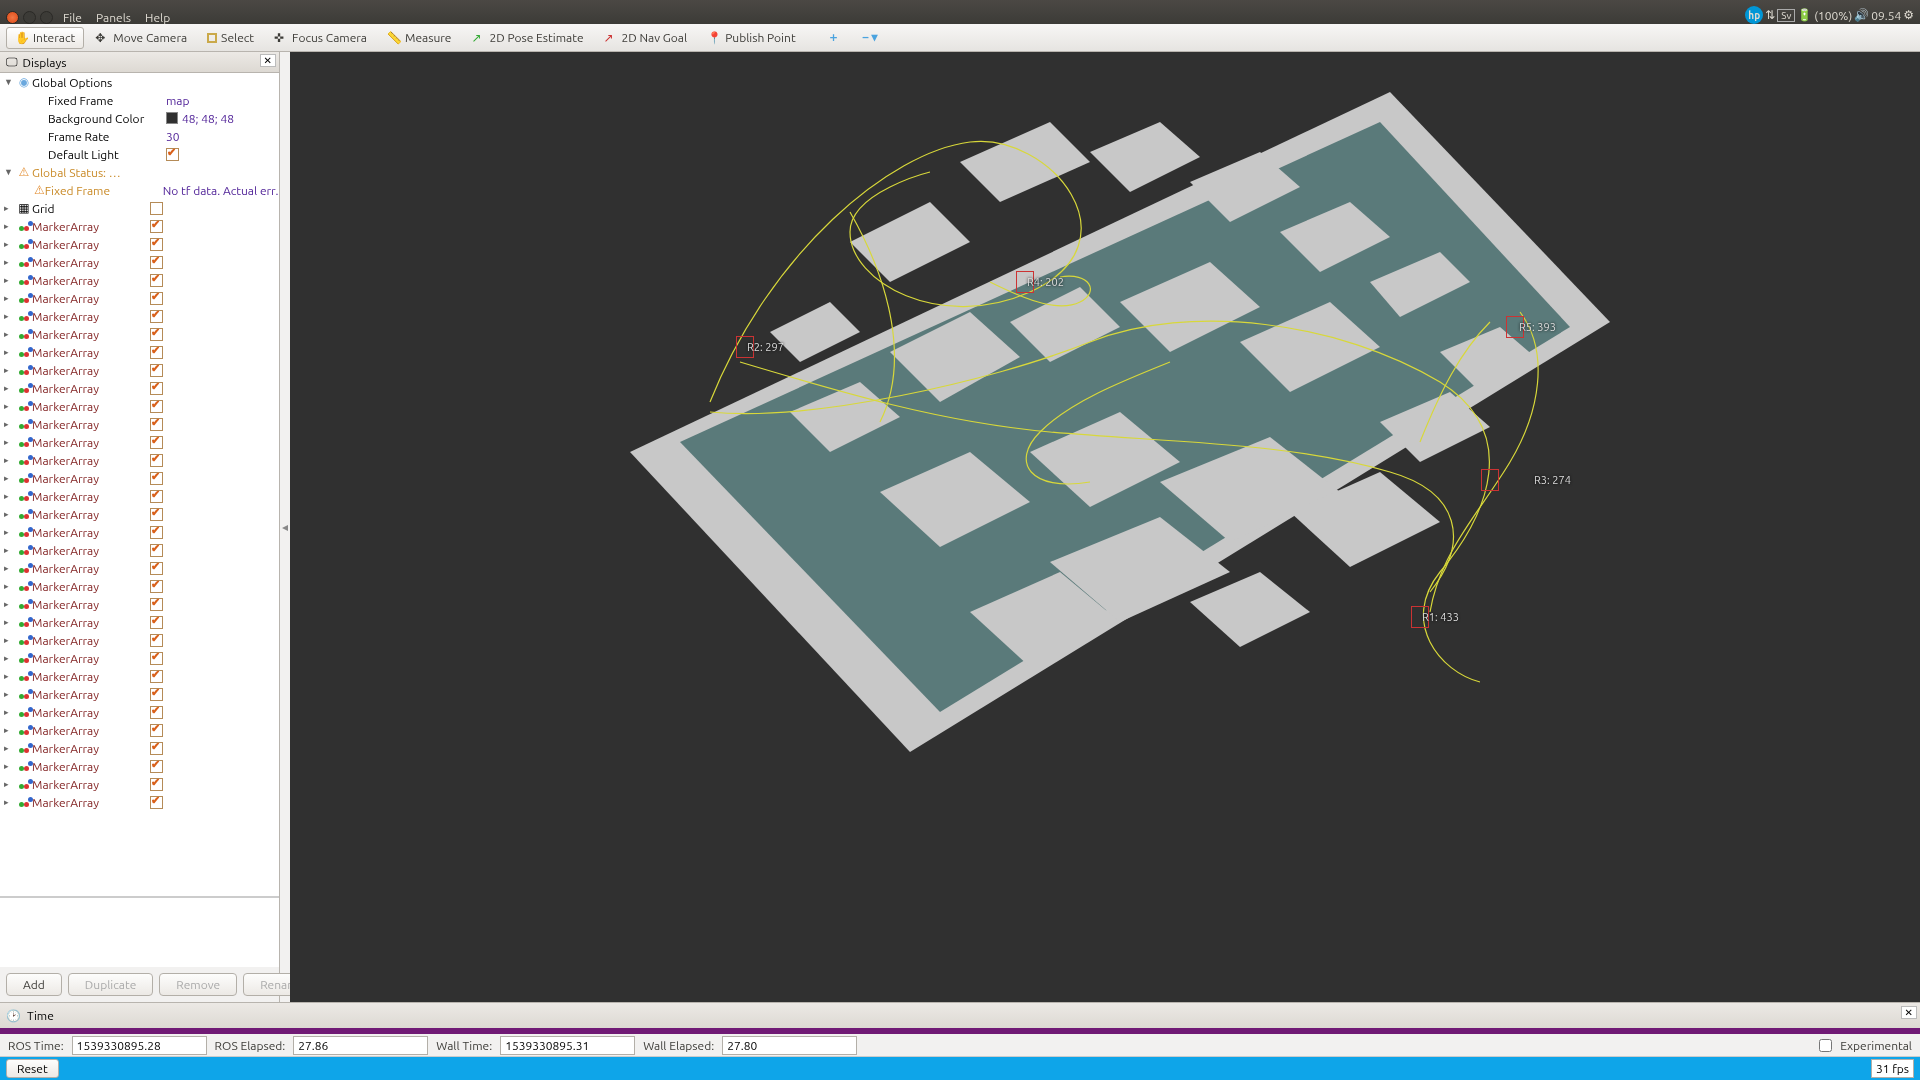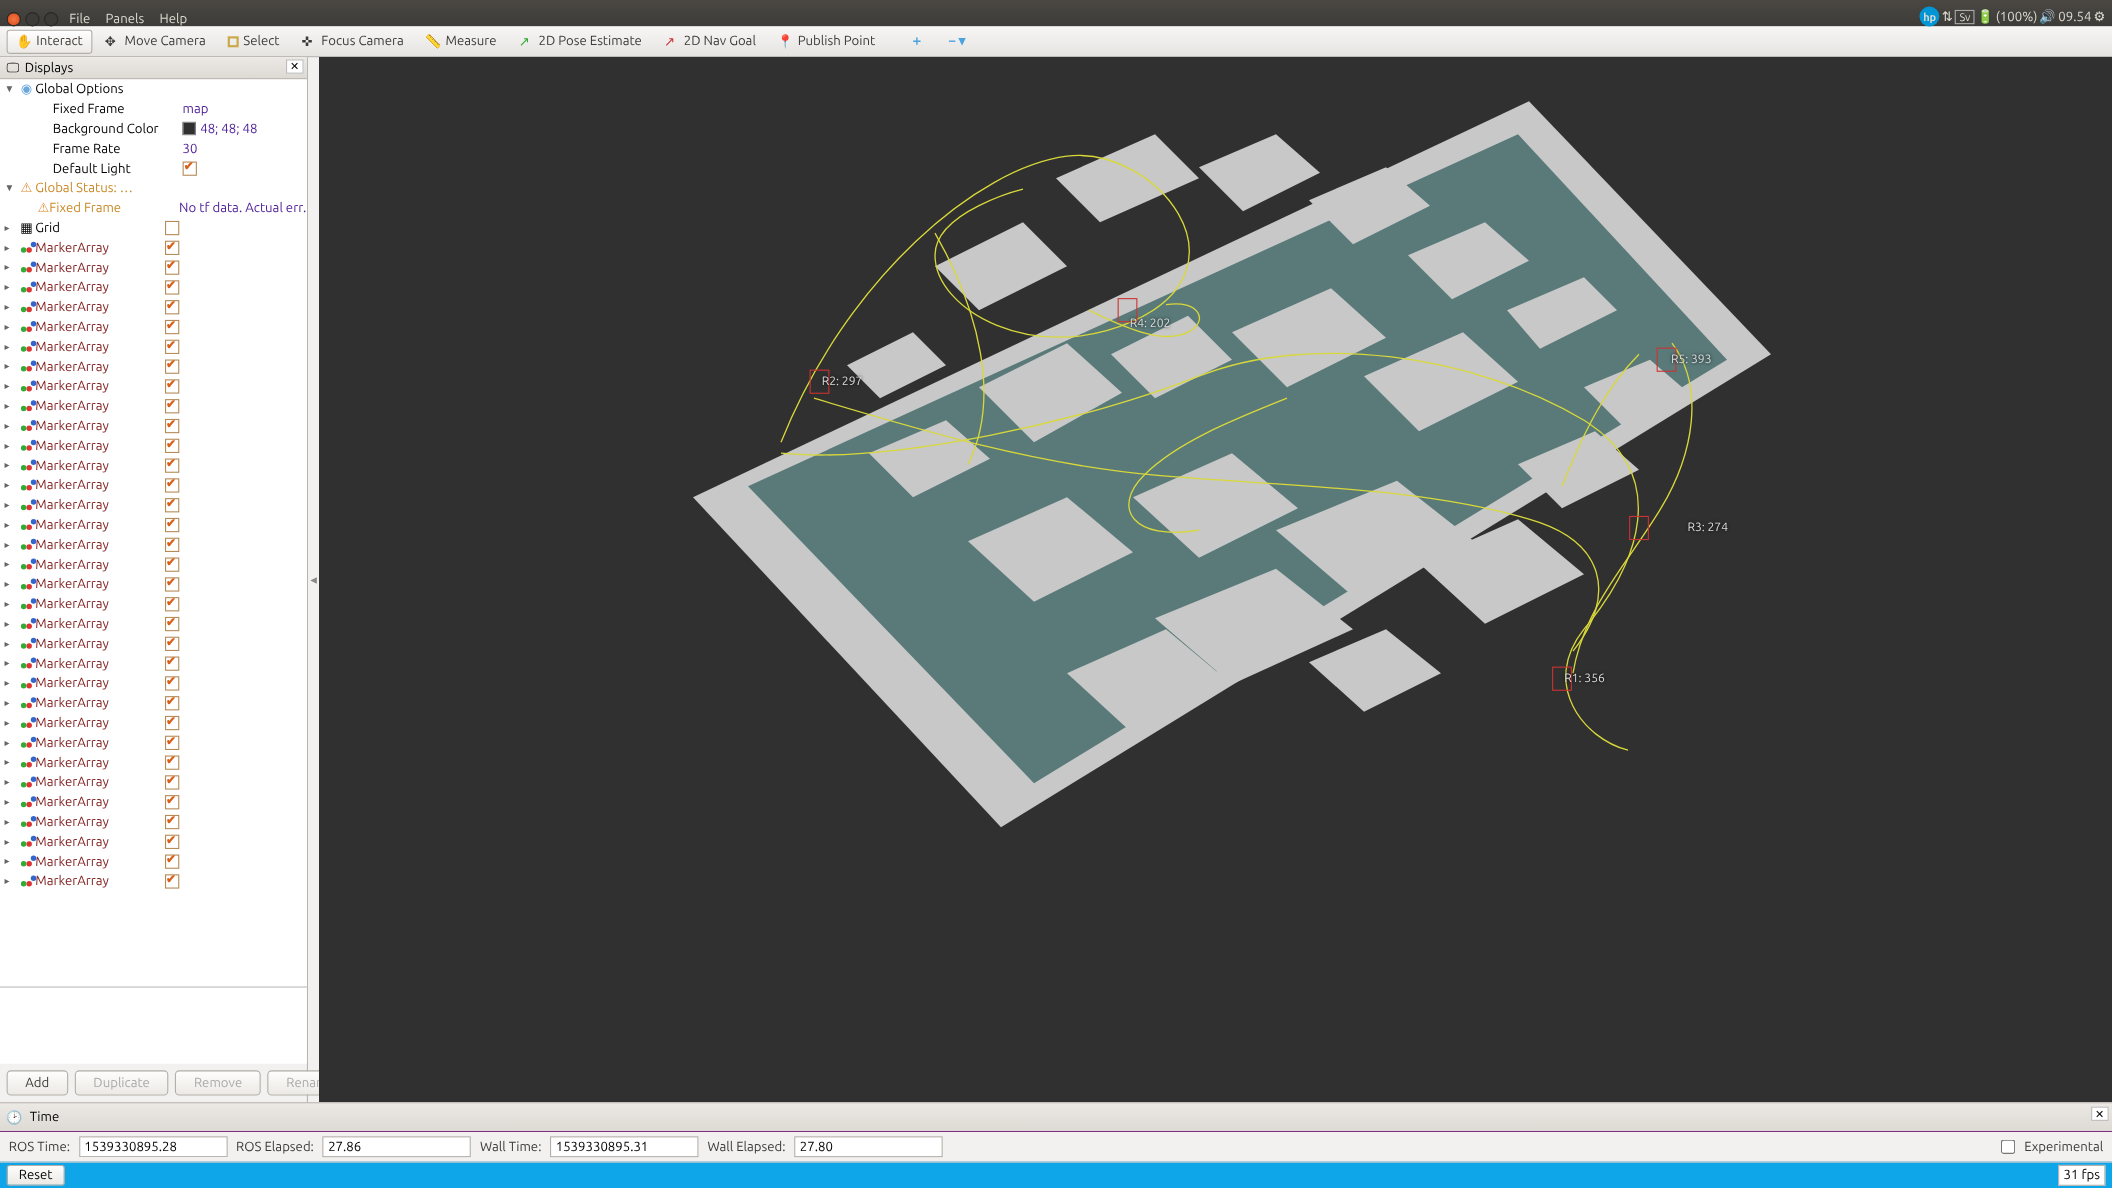--- a/index.html
+++ b/index.html
@@ -59,21 +59,21 @@
 
 
 #view3d{ flex:1; background:#303030; position:relative; overflow:hidden;}
 #view3d svg{ position:absolute; inset:0;}
 .robot-lbl{ position:absolute; color:#ddd; font-size:11px; text-shadow:0 0 3px #000;}
 .robot-box{ position:absolute; border:1px solid #c33; width:18px; height:22px;}
 
 
 #time-panel{ height:26px; border-top:1px solid #b8b4ae; background:linear-gradient(#ece9e5,#ddd9d3); display:flex; align-items:center; padding:0 6px; gap:6px; position:relative;}
 #time-panel .x{position:absolute; right:3px; top:3px; font-size:10px; border:1px solid #bbb; padding:0 3px; background:#fff;}
-#time-row{ height:28px; display:flex; align-items:center; padding:0 8px; gap:8px; background:#f2f1f0; border-top:1px solid #701a75;}
+#time-row{ height:28px; display:flex; align-items:center; padding:0 8px; gap:8px; background:#f2f1f0; border-top:6px solid #701a75;}
 #time-row label{ color:#3c3b37;}
 #time-row input[type=text]{ width:135px; padding:2px 4px; border:1px solid #b3afa8; background:#fff;}
 #time-row .sp{flex:1;}
 
 
 #bottom{ height:24px; display:flex; align-items:center; padding:0 6px; background:#0ea5e9; border-top:1px solid #ccc;}
 #bottom button{ padding:2px 10px; background:linear-gradient(#fdfdfc,#ece9e5); border:1px solid #b3afa8; border-radius:3px;}
 #bottom .sp{flex:1;}
 #bottom .fps{ border:1px solid #b3afa8; padding:2px 4px; background:#fff;}
 
@@ -521,27 +521,27 @@
         <path d="M450,310 C550,340 650,370 760,380 C870,390 1000,390 1100,420 C1170,440 1180,490 1140,540"></path>
         <path d="M1230,260 C1260,300 1250,360 1220,410 C1190,460 1150,500 1140,560"></path>
         <path d="M1200,270 C1170,300 1150,340 1130,390"></path>
         <path d="M880,310 C830,330 780,350 750,380 C720,410 740,440 800,430"></path>
         <path d="M560,160 C600,230 620,310 590,370"></path>
         <path d="M700,230 C740,250 770,260 790,250 C810,240 800,220 770,225"></path>
       </g>
     </svg>
 
   <div class="robot-box" style="left: 1121px; top: 554px;"></div>
-      <div class="robot-lbl" style="left: 1132px; top: 559px;">R1:   356</div>
+      <div class="robot-lbl" style="left: 1132px; top: 559px;">R1:   433</div>
       <div class="robot-box" style="left: 446px; top: 284px;"></div>
       <div class="robot-lbl" style="left: 457px; top: 289px;">R2:   297</div>
       <div class="robot-box" style="left: 1191px; top: 417px;"></div>
       <div class="robot-lbl" style="left: 1244px; top: 422px;">R3:   274</div>
       <div class="robot-box" style="left: 726px; top: 219px;"></div>
-      <div class="robot-lbl" style="left: 737px; top: 224px; margin-top: 12px;">R4:   202</div>
+      <div class="robot-lbl" style="left: 737px; top: 224px;">R4:   202</div>
       <div class="robot-box" style="left: 1216px; top: 264px;"></div>
       <div class="robot-lbl" style="left: 1229px; top: 269px;">R5:   393</div>
     </div>
 </div>
 
 <div id="time-panel">
   <span>🕑</span>
   <span>Time</span>
   <span class="x">✕</span>
 </div>

